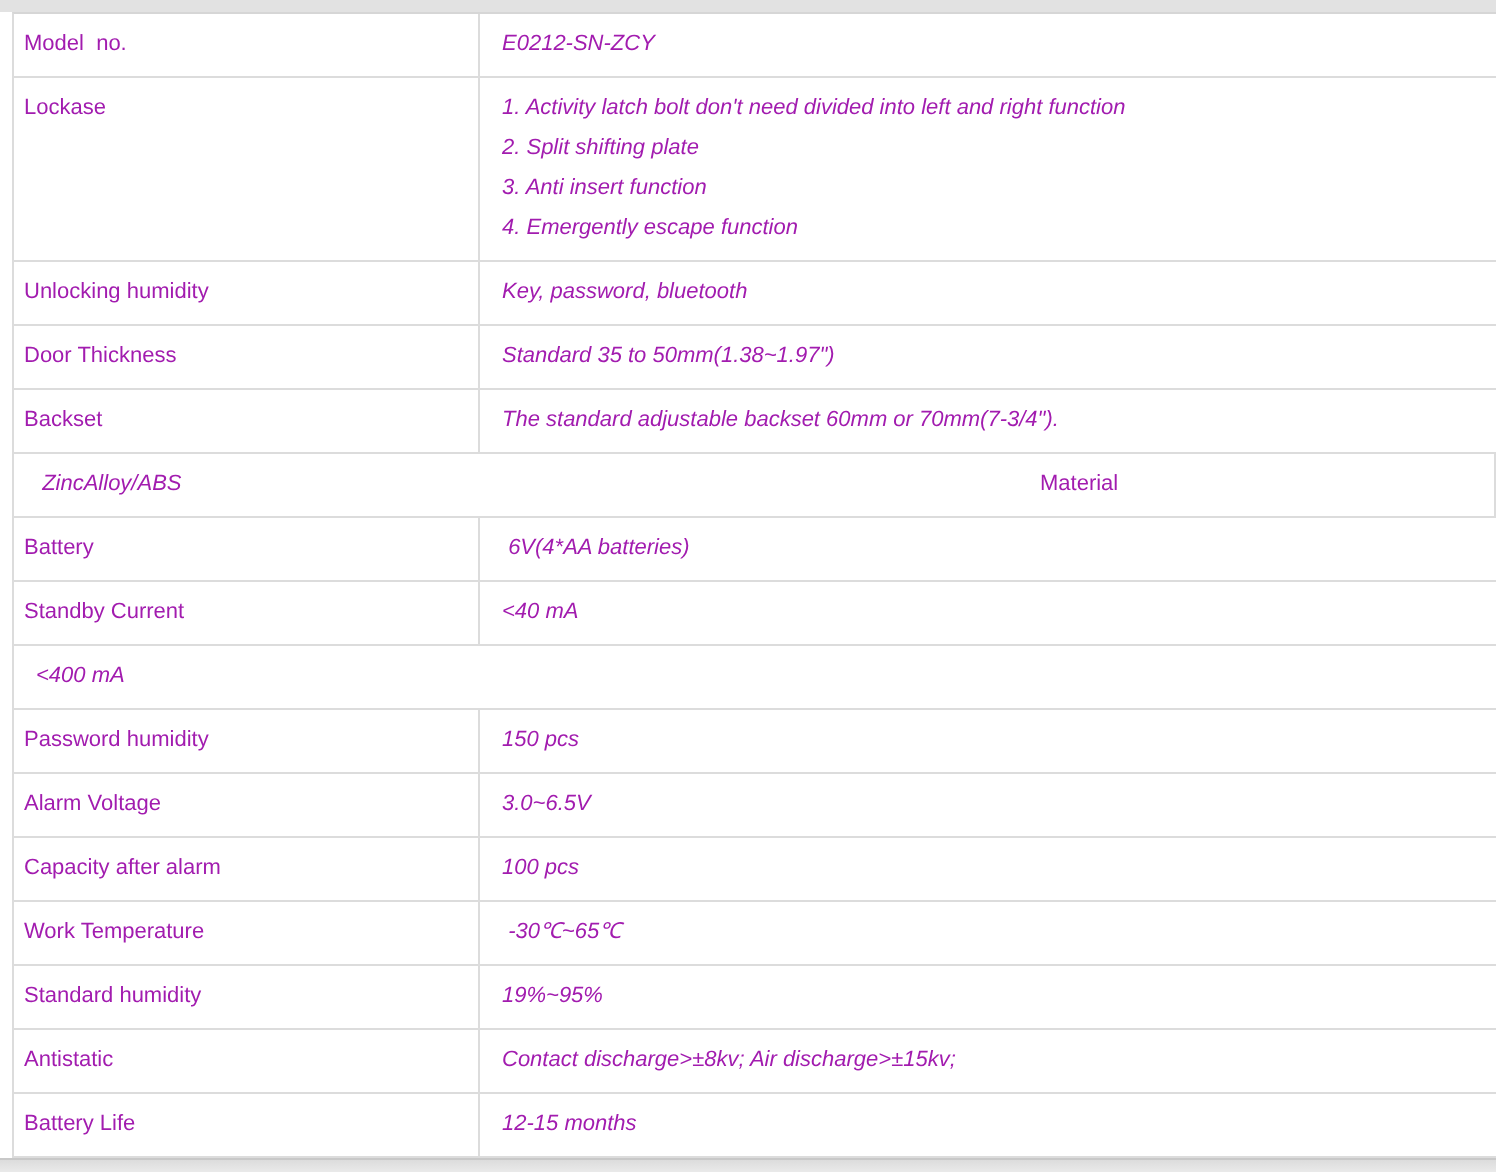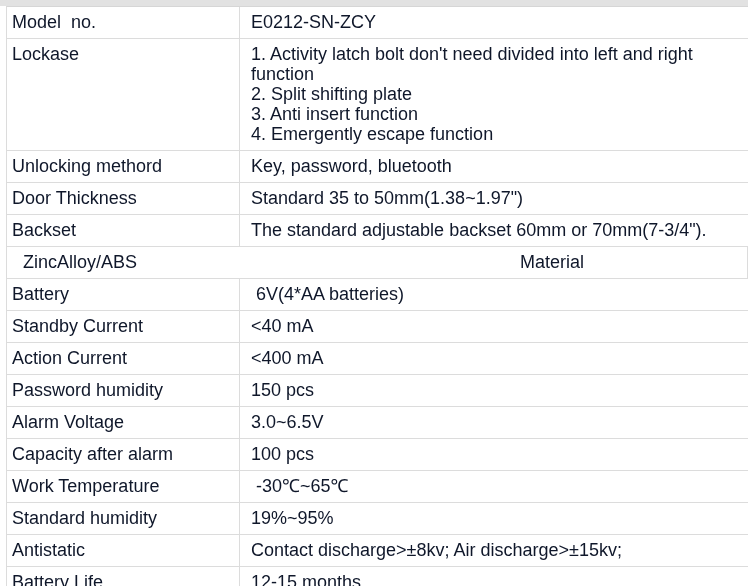--- a/index.html
+++ b/index.html
@@ -21,35 +21,36 @@
     width: 742px;
     border-top: 1px solid #d6d6d6;
     border-left: 1px solid #dcdcdc;
     box-sizing: border-box;
   }
   .spec-row {
     display: flex;
     border-bottom: 1px solid #dcdcdc;
   }
   .cell {
-    font-size: 18px;
+    font-size: 11px;
     line-height: 20px;
-    color: #0f172a;
+    color: #a21caf;
     white-space: pre-wrap;
     box-sizing: border-box;
   }
   .cell.label {
     flex: 0 0 233px;
     width: 233px;
     border-right: 1px solid #dcdcdc;
     padding: 5px 8px 6px 5px;
   }
   .cell.value {
     flex: 1 1 auto;
     padding: 5px 8px 6px 11px;
+    font-style: italic;
   }
   .bottom-strip {
     height: 7px;
     width: 748px;
     border-top: 1px solid #c8c8c8;
     background: linear-gradient(#dcdcdc, #ececec);
     box-sizing: content-box;
   }
 </style>
 </head>
@@ -66,21 +67,21 @@
 
   <div class="spec-row">
     <div class="cell label">Lockase</div>
     <div class="cell value">1. Activity latch bolt don't need divided into left and right function
 2. Split shifting plate
 3. Anti insert function
 4. Emergently escape function</div>
   </div>
 
   <div class="spec-row">
-    <div class="cell label">Unlocking methord</div>
+    <div class="cell label">Unlocking humidity</div>
     <div class="cell value">Key, password, bluetooth</div>
   </div>
 
   <div class="spec-row">
     <div class="cell label">Door Thickness</div>
     <div class="cell value">Standard 35 to 50mm(1.38~1.97")</div>
   </div>
 
   <div class="spec-row">
     <div class="cell label">Backset</div>
@@ -96,21 +97,20 @@
     <div class="cell label">Battery</div>
     <div class="cell value"> 6V(4*AA batteries)</div>
   </div>
 
   <div class="spec-row">
     <div class="cell label">Standby Current</div>
     <div class="cell value">&lt;40 mA</div>
   </div>
 
   <div class="spec-row">
-    <div class="cell label">Action Current</div>
     <div class="cell value">&lt;400 mA</div>
   </div>
 
   <div class="spec-row">
     <div class="cell label">Password humidity</div>
     <div class="cell value">150 pcs</div>
   </div>
 
   <div class="spec-row">
     <div class="cell label">Alarm Voltage</div>

